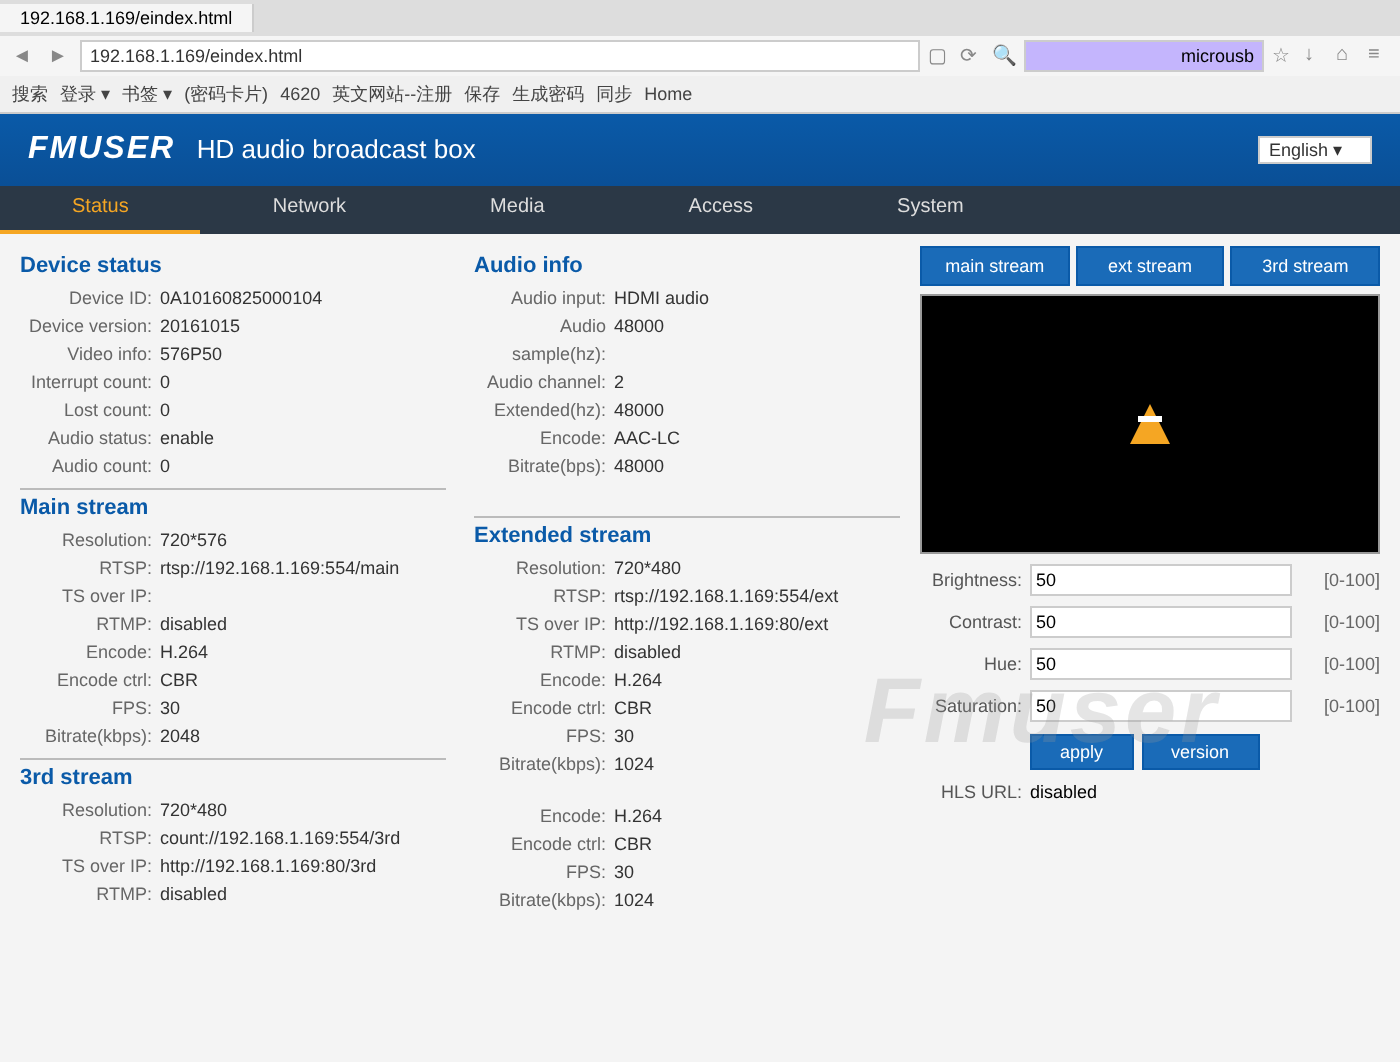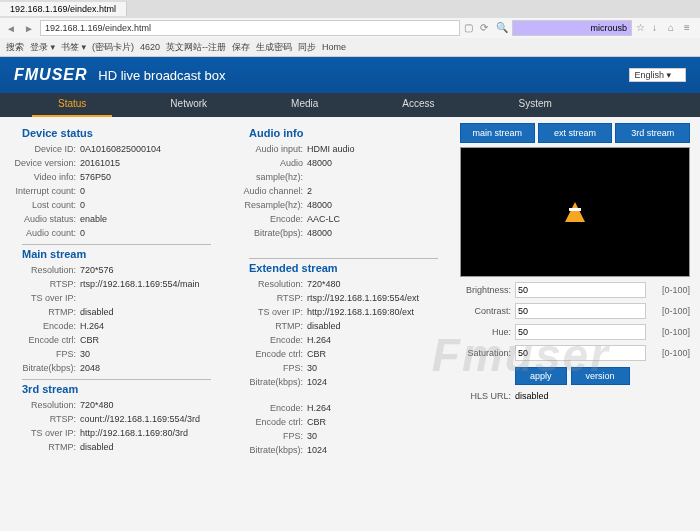--- a/index.html
+++ b/index.html
@@ -16,27 +16,27 @@
 .bookmark-bar { display: flex; align-items: center; gap: 6px; padding: 2px 6px; font-size: 9px; color: #444; height: 18px; background: #f0f0f0; }
 .bm-item { display: flex; align-items: center; gap: 2px; cursor: pointer; }
 
 .page { background: #f4f4f4; height: calc(531px - 56px); overflow: hidden; position: relative; }
 .header { background: linear-gradient(#0a5aa8, #0a4f96); color: #fff; padding: 6px 14px; display: flex; align-items: center; justify-content: space-between; height: 36px; }
 .logo { font-size: 16px; font-weight: bold; font-style: italic; letter-spacing: 1px; }
 .logo-sub { font-size: 13px; font-weight: normal; margin-left: 8px; }
 .lang-sel { background: #fff; color: #333; border: 1px solid #ccc; font-size: 9px; padding: 1px 14px 1px 4px; }
 
 .navbar { background: #2b3846; display: flex; height: 24px; }
-.nav-item { color: #ddd; padding: 5px 26px; font-size: 10px; cursor: pointer; margin-left: 32px; }
+.nav-item { color: #ddd; padding: 5px 36px; font-size: 10px; cursor: pointer; }
 .nav-item.active { color: #f5a623; border-bottom: 2px solid #f5a623; }
 
 .content { display: flex; padding: 6px 10px; gap: 10px; }
 .left-col { flex: 1; display: flex; gap: 14px; }
 .info-col { flex: 1; }
-.section-title { color: #0a5aa8; font-weight: bold; font-size: 11px; margin: 4px 12px 3px; border-top: 1px solid #bbb; padding-top: 3px; }
+.section-title { color: #0a5aa8; font-weight: bold; font-size: 11px; margin: 4px 0 3px; border-top: 1px solid #bbb; padding-top: 3px; }
 .section-title.first { border-top: none; padding-top: 0; }
 .row { display: flex; font-size: 9px; color: #555; line-height: 14px; }
 .row .lbl { width: 70px; text-align: right; color: #666; padding-right: 4px; }
 .row .val { flex: 1; color: #333; word-break: break-all; }
 
 .right-col { width: 230px; }
 .stream-tabs { display: flex; gap: 3px; margin-bottom: 4px; }
 .stream-tab { flex: 1; background: #1a6bb8; color: #fff; font-size: 9px; text-align: center; padding: 4px 2px; cursor: pointer; border: 1px solid #0a5aa8; }
 .video-box { background: #000; height: 130px; border: 1px solid #999; position: relative; display: flex; align-items: center; justify-content: center; }
 .cone { width: 0; height: 0; border-left: 10px solid transparent; border-right: 10px solid transparent; border-bottom: 20px solid #f5a623; position: relative; }
@@ -82,21 +82,21 @@
     <span class="bm-item">生成密码</span>
     <span class="bm-item">同步</span>
     <span class="bm-item">Home</span>
   </div>
 </div>
 
 <div class="page">
   <div class="header">
     <div>
       <span class="logo">FMUSER</span>
-      <span class="logo-sub">HD live broadcast box</span>
+      <span class="logo-sub">HD audio broadcast box</span>
     </div>
     <button class="lang-sel">English ▾</button>
   </div>
 
   <div class="navbar">
     <div class="nav-item active">Status</div>
     <div class="nav-item">Network</div>
     <div class="nav-item">Media</div>
     <div class="nav-item">Access</div>
     <div class="nav-item">System</div>
@@ -203,21 +203,21 @@
             </div>
             <div class="row">
               <span class="lbl">Audio sample(hz):</span>
               <span class="val">48000</span>
             </div>
             <div class="row">
               <span class="lbl">Audio channel:</span>
               <span class="val">2</span>
             </div>
             <div class="row">
-              <span class="lbl">Resample(hz):</span>
+              <span class="lbl">Extended(hz):</span>
               <span class="val">48000</span>
             </div>
             <div class="row">
               <span class="lbl">Encode:</span>
               <span class="val">AAC-LC</span>
             </div>
             <div class="row">
               <span class="lbl">Bitrate(bps):</span>
               <span class="val">48000</span>
             </div>

